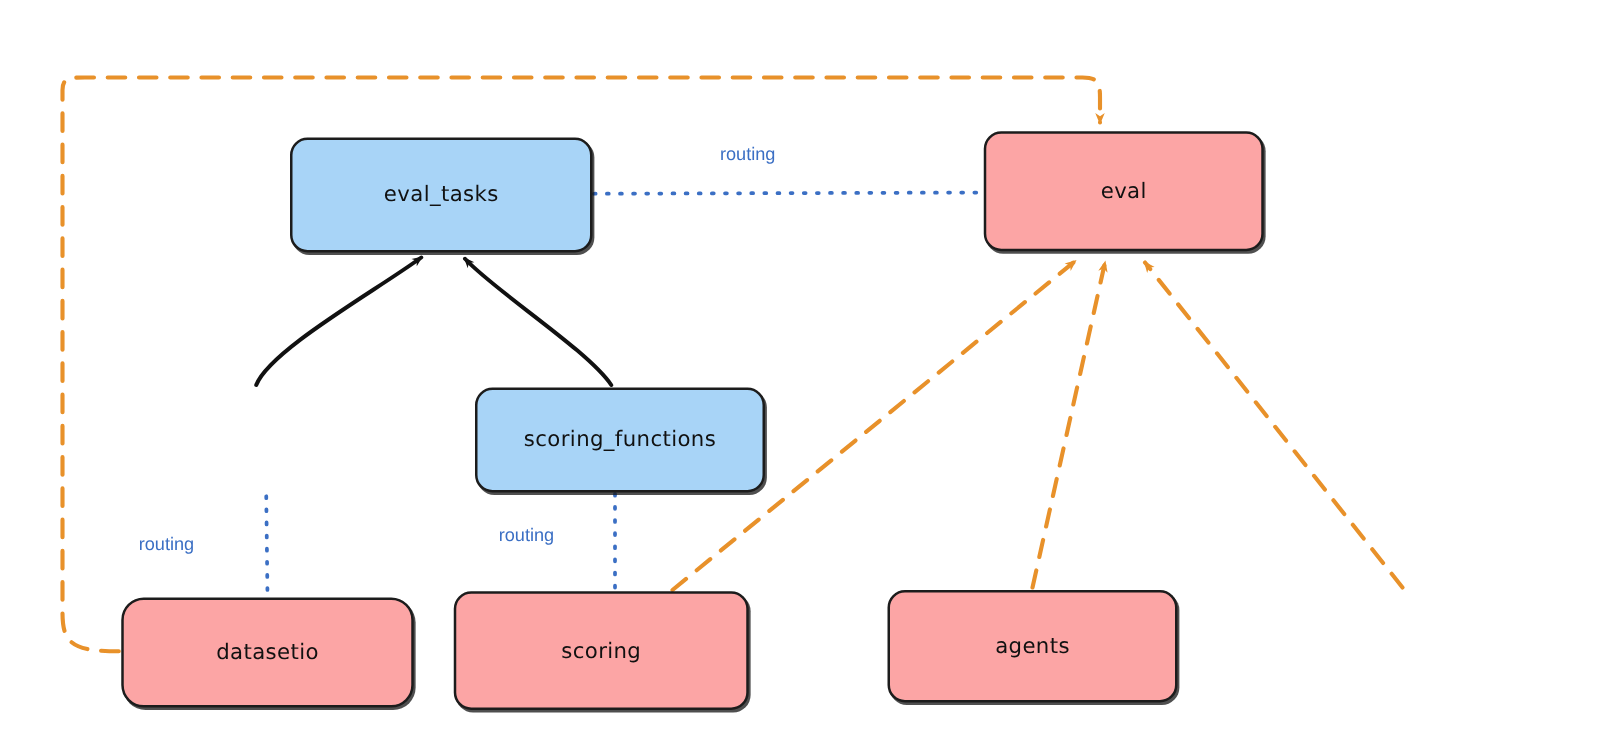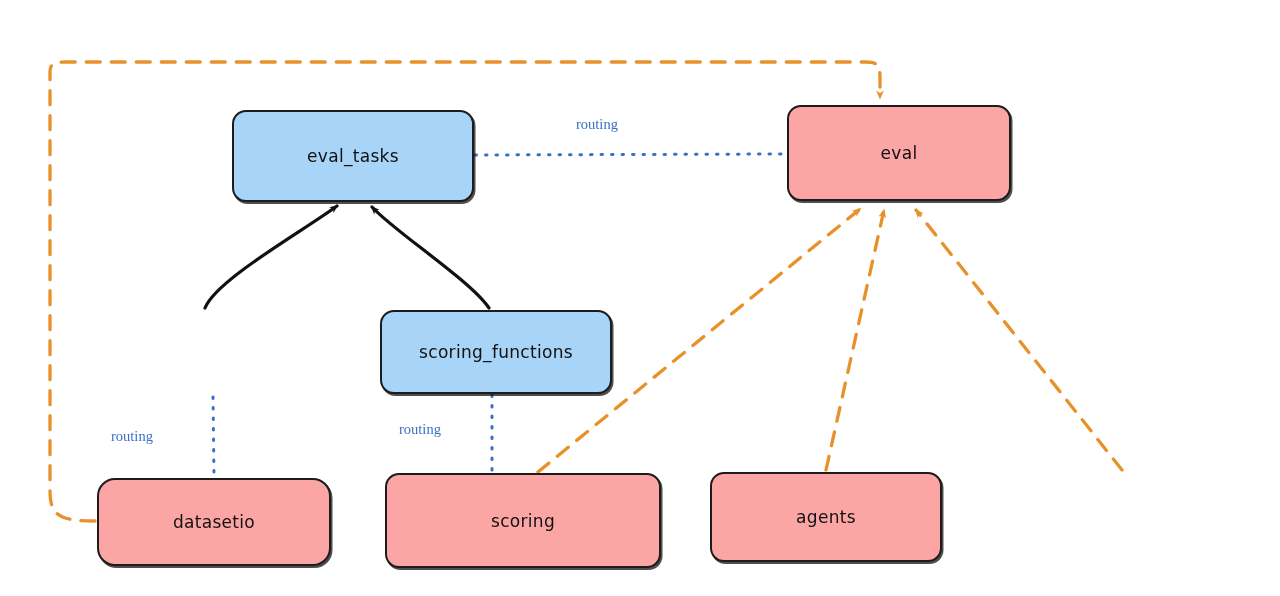--- a/index.html
+++ b/index.html
@@ -42,21 +42,21 @@
     color: #111111;
     letter-spacing: 0.3px;
     white-space: nowrap;
     user-select: none;
   }
   .node.blue   { background: #a8d4f7; }
   .node.green  { background: #fca5a5; }
 
   .edge-label {
     position: absolute;
-    font-family: Liberation Serif, serif;
+    font-family: Liberation Sans, sans-serif;
     font-size: 14.5px;
     color: #3b6fc4;
     white-space: nowrap;
     z-index: 4;
     user-select: none;
   }
 </style>
 </head>
 <body>
 
@@ -113,21 +113,21 @@
 
 
   <div class="node blue" style="left:380px; top:310px; width:232px; height:84px;justify-content:center;">
     <span class="node-label">scoring_functions</span>
   </div>
 
   <div class="node green" style="left:97px; top:478px; width:234px; height:88px;border-radius:18px;">
     <span class="node-label">datasetio</span>
   </div>
 
-  <div class="node green" style="left:385px; top:473px; width:276px; height:95px;text-align:center;">
+  <div class="node green" style="left:363px; top:473px; width:236px; height:95px;text-align:center;">
     <span class="node-label">scoring</span>
   </div>
 
   <div class="node green" style="left:710px; top:472px; width:232px; height:90px;">
     <span class="node-label">agents</span>
   </div>
 
 
   <span class="edge-label" style="left:576px; top:116px;">routing</span>
 

